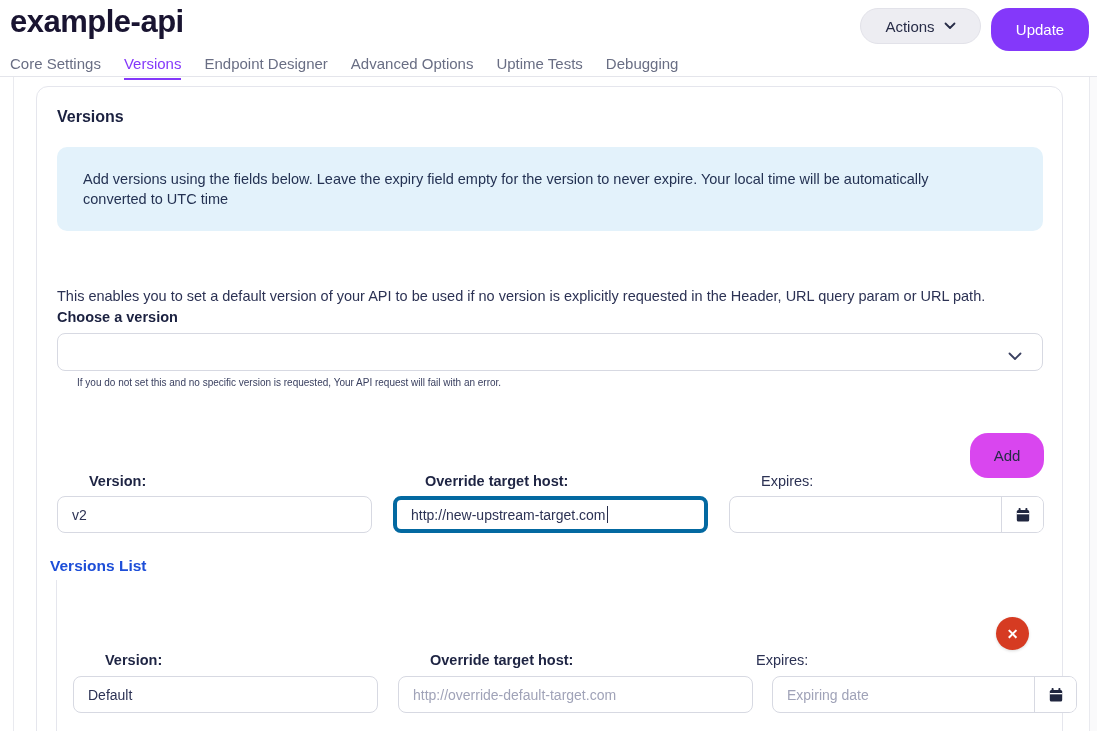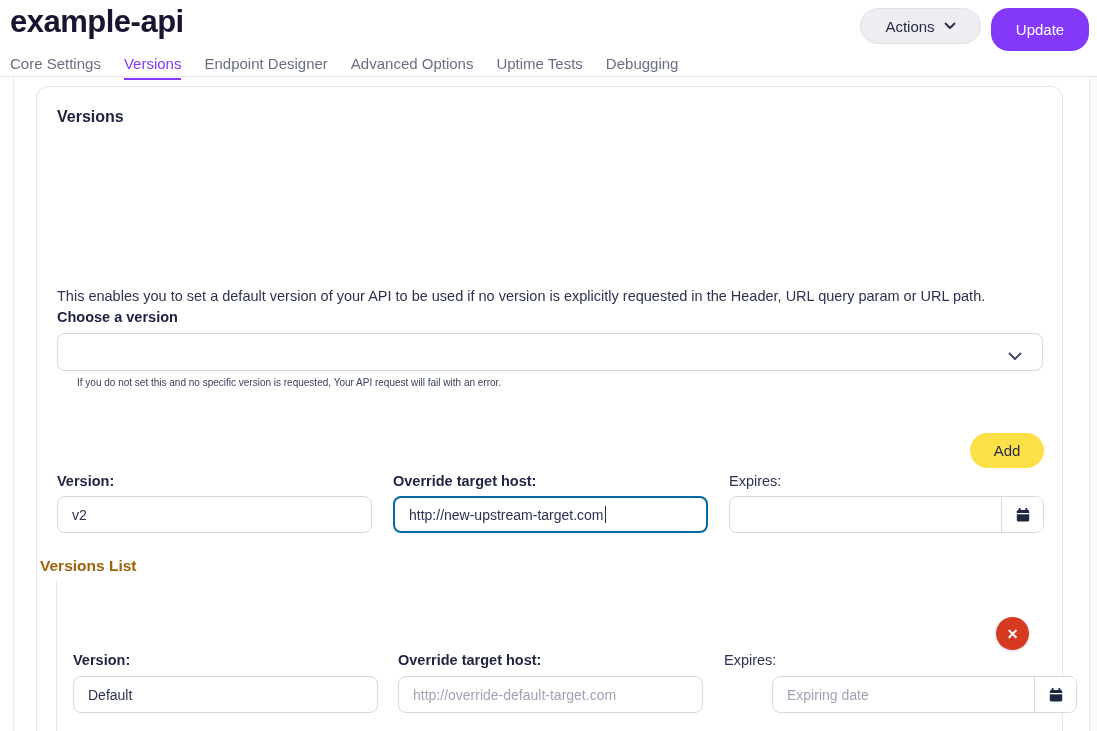--- a/index.html
+++ b/index.html
@@ -46,49 +46,49 @@
     font-weight:700; color:#1b2140; }
   .dv-desc { position:absolute; left:20px; top:201px; width:985px; font-size:14.5px;
     color:#2c3254; }
   .dv-choose { position:absolute; left:20px; top:222px; font-size:14.5px;
     font-weight:700; color:#1b2140; }
   .dv-select { position:absolute; left:20px; top:246px; width:986px; height:38px;
     border:1px solid #d7d9e2; border-radius:8px; background:#fff; cursor:pointer; }
   .dv-select .chev { position:absolute; right:20px; top:13px; }
   .dv-helper { position:absolute; left:40px; top:290px; font-size:10px; color:#3a4060; }
 
-  .add-btn { position:absolute; left:933px; top:346px; width:74px; height:35px;
-    border-radius:18px; background:#fde047; border:none; color:#272c47; font-size:15px;
+  .add-btn { position:absolute; left:933px; top:346px; width:74px; height:45px;
+    border-radius:18px; background:#d946ef; border:none; color:#272c47; font-size:15px;
     cursor:pointer; font-family:inherit; }
 
-  .field-label { position:absolute; font-size:14.5px; font-weight:700; color:#1e2443; }
+  .field-label { position:absolute; font-size:14.5px; font-weight:700; color:#1e2443;margin-left:32px; }
   .field-label.light { font-weight:400; color:#2c3254; }
 
   .tk-input { position:absolute; height:37px; border:1px solid #d7d9e2; border-radius:8px;
     background:#fff; font-size:14px; color:#2c3254; padding:0 14px;
     font-family:inherit; outline:none; }
   .tk-input::placeholder { color:#a0a3b8; }
 
   .tk-input-div { position:absolute; height:37px; border-radius:8px; background:#fff;
     font-size:14px; color:#2c3254; display:flex; align-items:center; padding:0 14px; }
-  .focused { border:2px solid #0369a1; }
+  .focused { border:4px solid #0369a1; }
   .caret { display:inline-block; width:1.5px; height:17px; background:#262c49;
     margin-left:1px; }
 
   .expires-group { position:absolute; height:37px; border:1px solid #d7d9e2;
     border-radius:8px; background:#fff; display:flex; align-items:stretch;
     overflow:hidden; }
   .expires-group input { flex:1; border:none; outline:none; font-size:14px;
     color:#2c3254; padding:0 14px; font-family:inherit; min-width:0; background:transparent; }
   .expires-group input::placeholder { color:#a0a3b8; }
   .cal-btn { width:42px; border:none; border-left:1px solid #d7d9e2; background:#fff;
     display:flex; align-items:center; justify-content:center; cursor:pointer; }
 
-  .list-heading { position:absolute; left:3px; top:470px; font-size:15.5px;
-    font-weight:700; color:#a16207;text-align:center; }
+  .list-heading { position:absolute; left:13px; top:470px; font-size:15.5px;
+    font-weight:700; color:#1d4ed8;text-align:center; }
   .indent-line { position:absolute; left:19px; top:493px; width:1px; height:190px;
     background:#e5e6ed; }
 
   .delete-btn { position:absolute; left:959px; top:530px; width:33px; height:33px;
     border-radius:50%; background:#d63b22; border:none; color:#fff; font-size:14px;
     font-weight:700; display:flex; align-items:center; justify-content:center;
     cursor:pointer; box-shadow:0 1px 3px rgba(0,0,0,0.15); font-family:inherit; }
 </style>
 </head>
 <body>
@@ -118,20 +118,23 @@
   </nav>
   <div class="tab-divider"></div>
 
   <div class="panel-frame"></div>
   <div class="scroll-rail"></div>
 
   <section class="card">
 
     <h2 class="card-title">Versions</h2>
 
+    <div class="info-banner">
+      <p class="info-banner-text">Add versions using the fields below. Leave the expiry field empty for the version to never expire. Your local time will be automatically converted to UTC time</p>
+    </div>
 
     <p class="dv-desc">This enables you to set a default version of your API to be used if no version is explicitly requested in the Header, URL query param or URL path.</p>
     <div class="dv-choose">Choose a version</div>
 
     <div class="dv-select">
       <span></span>
       <span class="chev">
         <svg width="14" height="9" viewBox="0 0 14 9">
             <polyline points="1.5,1.5 7,7 12.5,1.5" fill="none" stroke="#3a4060" stroke-width="1.8" stroke-linecap="round" stroke-linejoin="round"></polyline>
           </svg>
@@ -171,21 +174,21 @@
     <div class="indent-line"></div>
 
     <button class="delete-btn">✕</button>
 
     <div class="field-label" style="left:36px; top:565px;">Version:</div>
     <div class="field-label" style="left:361px; top:565px;">Override target host:</div>
     <div class="field-label light" style="left:687px; top:565px;">Expires:</div>
 
     <input class="tk-input" style="left: 36px; top: 589px; width: 305px;" value="Default">
 
-    <input class="tk-input" style="left: 361px; top: 589px; width: 305px;" placeholder="http://override-default-target.com">
+    <input class="tk-input" style="left: 361px; top: 589px; width: 355px;" placeholder="http://override-default-target.com">
 
     <div class="expires-group" style="left:687px; top:589px; width:305px;margin-left:48px;">
       <input placeholder="Expiring date" style="">
       <button class="cal-btn">
         <span style="display:flex;">
           <svg width="16" height="16" viewBox="0 0 16 16">
             <rect x="3.6" y="1" width="2" height="4" rx="0.8" fill="#20263f"></rect>
             <rect x="10.4" y="1" width="2" height="4" rx="0.8" fill="#20263f"></rect>
             <rect x="1.8" y="3" width="12.4" height="11.5" rx="1.6" fill="#20263f"></rect>
             <rect x="1.8" y="6" width="12.4" height="1.3" fill="#ffffff"></rect>

